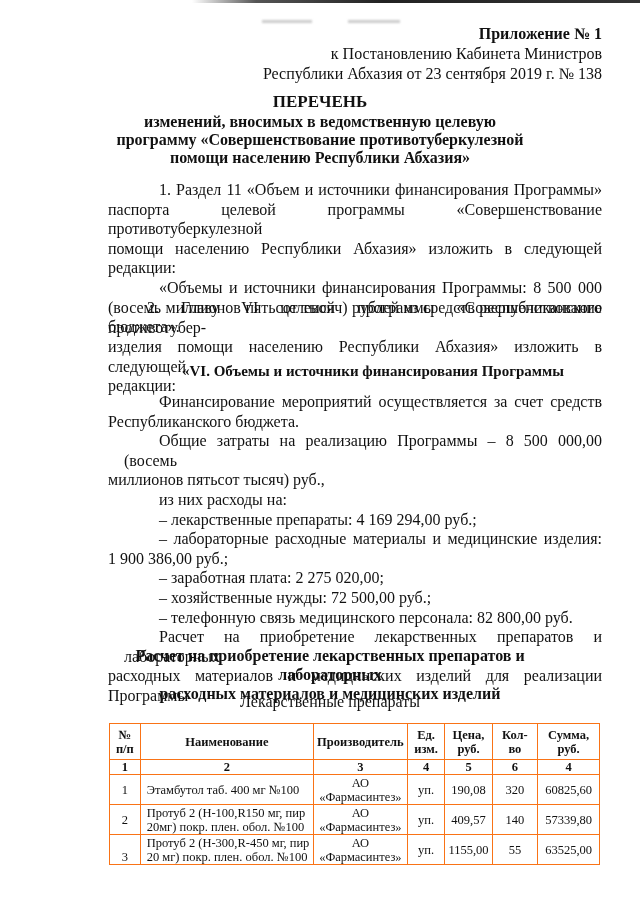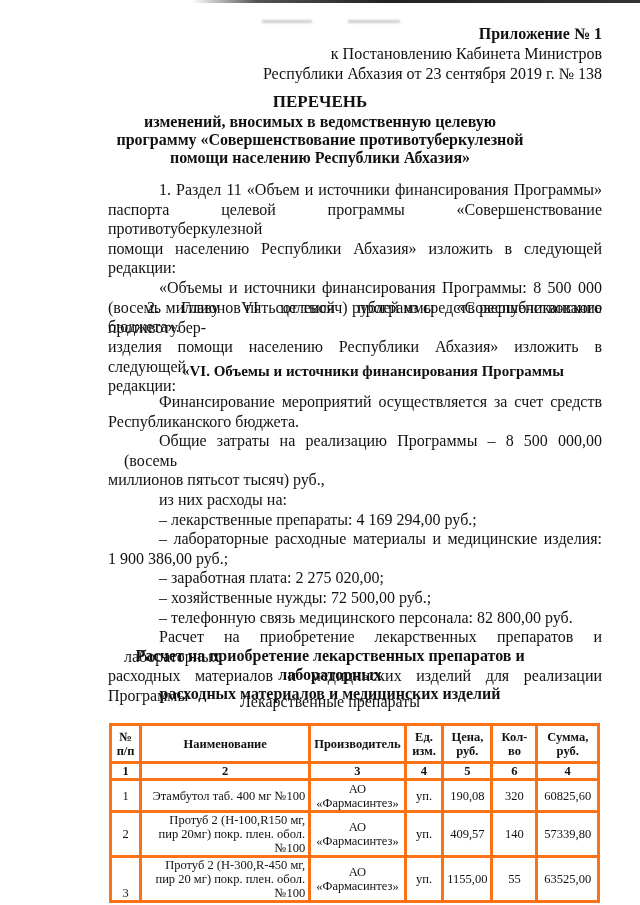--- a/index.html
+++ b/index.html
@@ -18,24 +18,24 @@
           text-align: justify; }
   .indent { text-indent: 35px; margin-left: 16px; }
   .jline { text-align: justify; text-align-last: justify; }
   .heading-vi { position: absolute; left: 140px; top: 363px; font-weight: bold; font-size: 15px; margin-left: 42px; }
   .calc-title { position: absolute; left: 100px; width: 460px; top: 646px; text-align: center;
                 font-weight: bold; font-size: 16px; line-height: 19px; }
   .sub-title { position: absolute; left: 100px; width: 460px; top: 693px; text-align: center;
                font-weight: normal; font-size: 16px; }
   table.meds { position: absolute; left: 109px; top: 723px; width: 491px;
                border-collapse: collapse; font-size: 12.5px; }
-  table.meds th, table.meds td { border: 3px solid #f97316; padding: 0 3px; text-align: center;
+  table.meds th, table.meds td { border: 1px solid #f97316; padding: 0 3px; text-align: center;
                                  vertical-align: middle; line-height: 14px; }
   table.meds th { font-weight: bold; }
-  table.meds td.name { text-align: right; padding-left: 6px; }
+  table.meds td.name { text-align: left; padding-left: 6px; }
   .hdr-row th { height: 35px; }
   .num-row th { height: 14px; }
   .data-row td { height: 29px; }
   .row3-num { vertical-align: bottom !important; }
 </style>
 </head>
 <body>
 
 <div class="scan-edge"></div>
 <div class="smudge" style="left:262px;width:50px;"></div>

